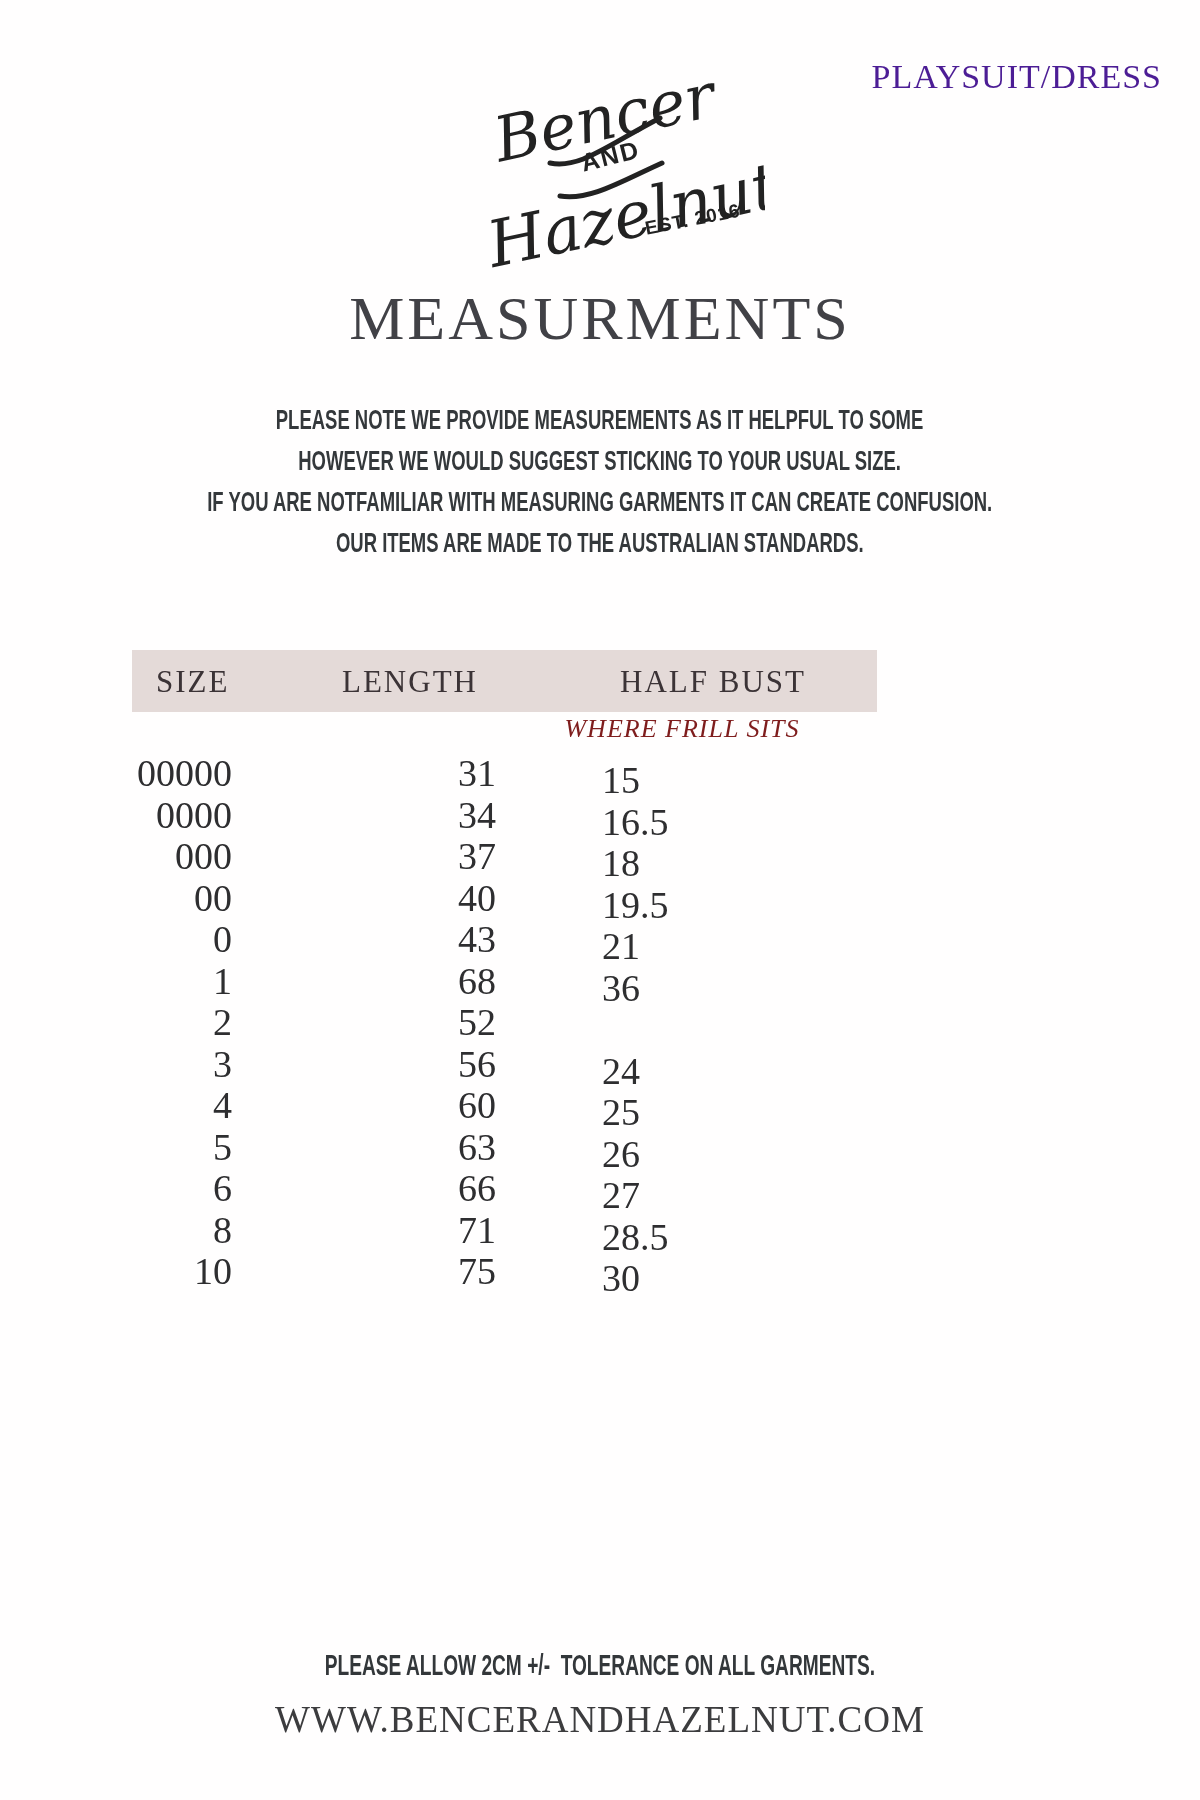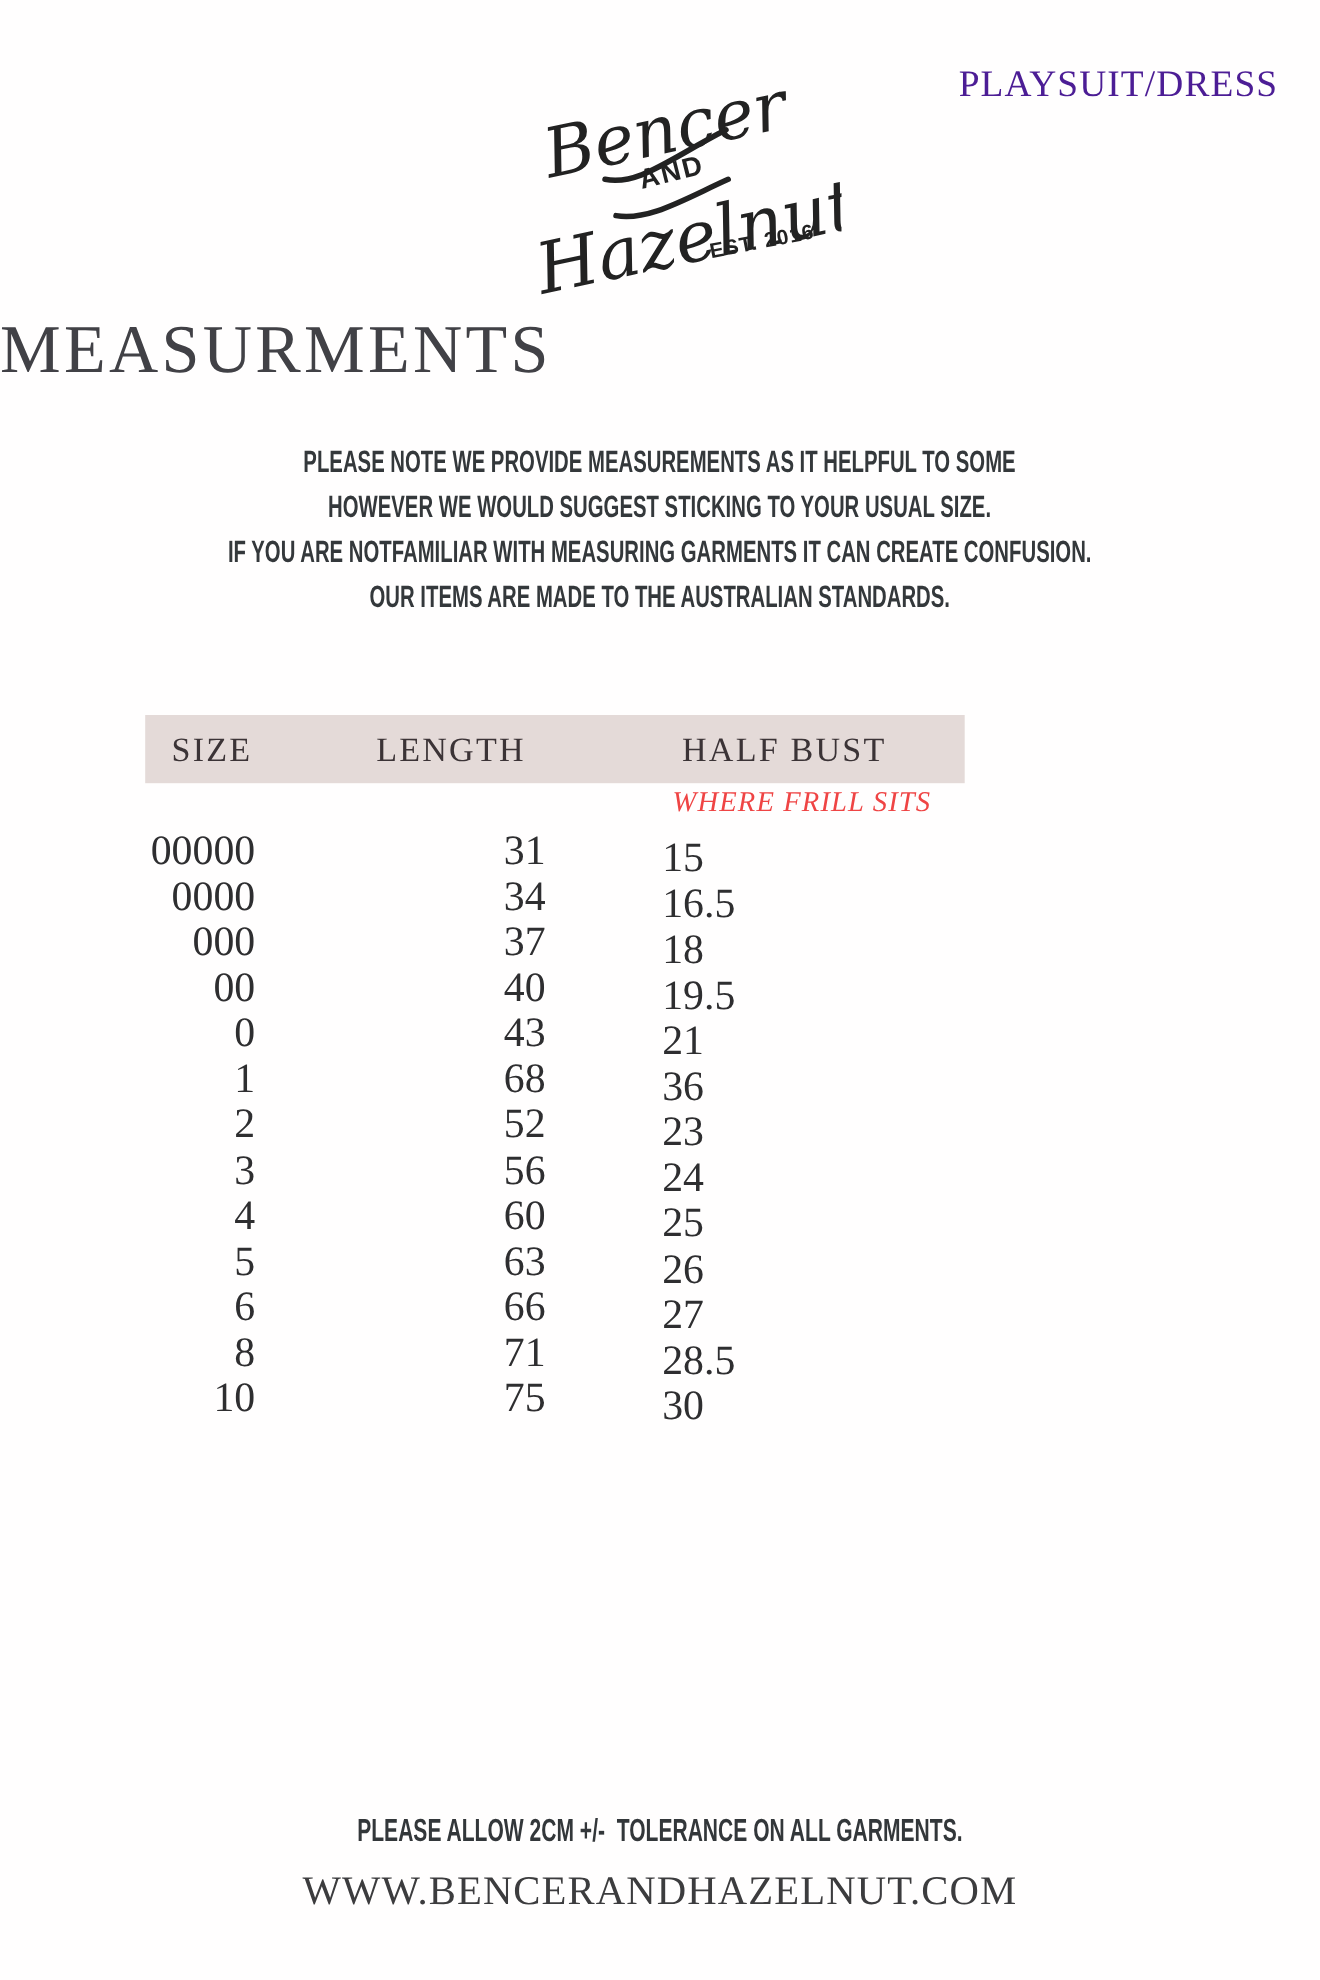--- a/index.html
+++ b/index.html
@@ -9,21 +9,21 @@
   }
   
   .category{
     position:absolute;top:58px;right:38px;
     font-size:34px;letter-spacing:1px;color:#4c1d95;
   }
   
   .logo{position:absolute;left:420px;top:30px;width:345px;height:240px;}
   
   .title{
-    position:absolute;top:278px;left:0;width:100%;text-align:left;
+    position:absolute;top:278px;left:0;width:100%;text-align:center;
     font-size:62px;letter-spacing:3px;color:#414146;line-height:80px;
   }
   
   .note{position:absolute;top:399px;left:0;width:100%;text-align:center;}
   .note-line{height:41px;line-height:41px;text-align:center;}
   .note-line span{
     display:inline-block;transform:scaleX(0.66);transform-origin:center;
     font-family:"Liberation Sans", sans-serif;font-weight:700;font-size:28px;
     color:#34383b;white-space:pre;
   }
@@ -34,22 +34,22 @@
     background:#e4dad8;
   }
   .header-bar .col{
     position:absolute;top:0;height:62px;line-height:64px;
     font-size:31px;letter-spacing:2px;color:#3b3336;
   }
   .col-size{left:24px;}
   .col-length{left:210px;width:250px;}
   .col-halfbust{left:456px;width:250px;text-align:center;}
   .frill-note{
-    position:absolute;left:604px;top:714px;width:250px;text-align:center;
-    font-style:italic;font-size:26px;letter-spacing:1px;color:#ef4444;
+    position:absolute;left:557px;top:714px;width:250px;text-align:center;
+    font-style:italic;font-size:26px;letter-spacing:1px;color:#7f1d1d;
     line-height:30px;
   }
   .rows{position:absolute;left:132px;top:753px;width:931px;}
   .row{position:relative;height:41.5px;line-height:41.5px;font-size:38px;color:#2e2e30;}
   .row .c1{position:absolute;left:0;width:100px;text-align:right;}
   .row .c2{position:absolute;left:220px;width:250px;text-align:center;}
   .row .c3{position:absolute;left:470px;width:250px;transform:translateY(7px);}
   
   .tolerance{position:absolute;top:1644px;left:0;width:100%;text-align:center;height:42px;line-height:42px;}
   .tolerance span{
@@ -124,21 +124,20 @@
         <span class="c3">21</span>
       </div>
       <div class="row">
         <span class="c1">1</span>
         <span class="c2">68</span>
         <span class="c3">36</span>
       </div>
       <div class="row">
         <span class="c1">2</span>
         <span class="c2">52</span>
-        <span class="c3">23</span>
       </div>
       <div class="row">
         <span class="c1">3</span>
         <span class="c2">56</span>
         <span class="c3">24</span>
       </div>
       <div class="row">
         <span class="c1">4</span>
         <span class="c2">60</span>
         <span class="c3">25</span>

